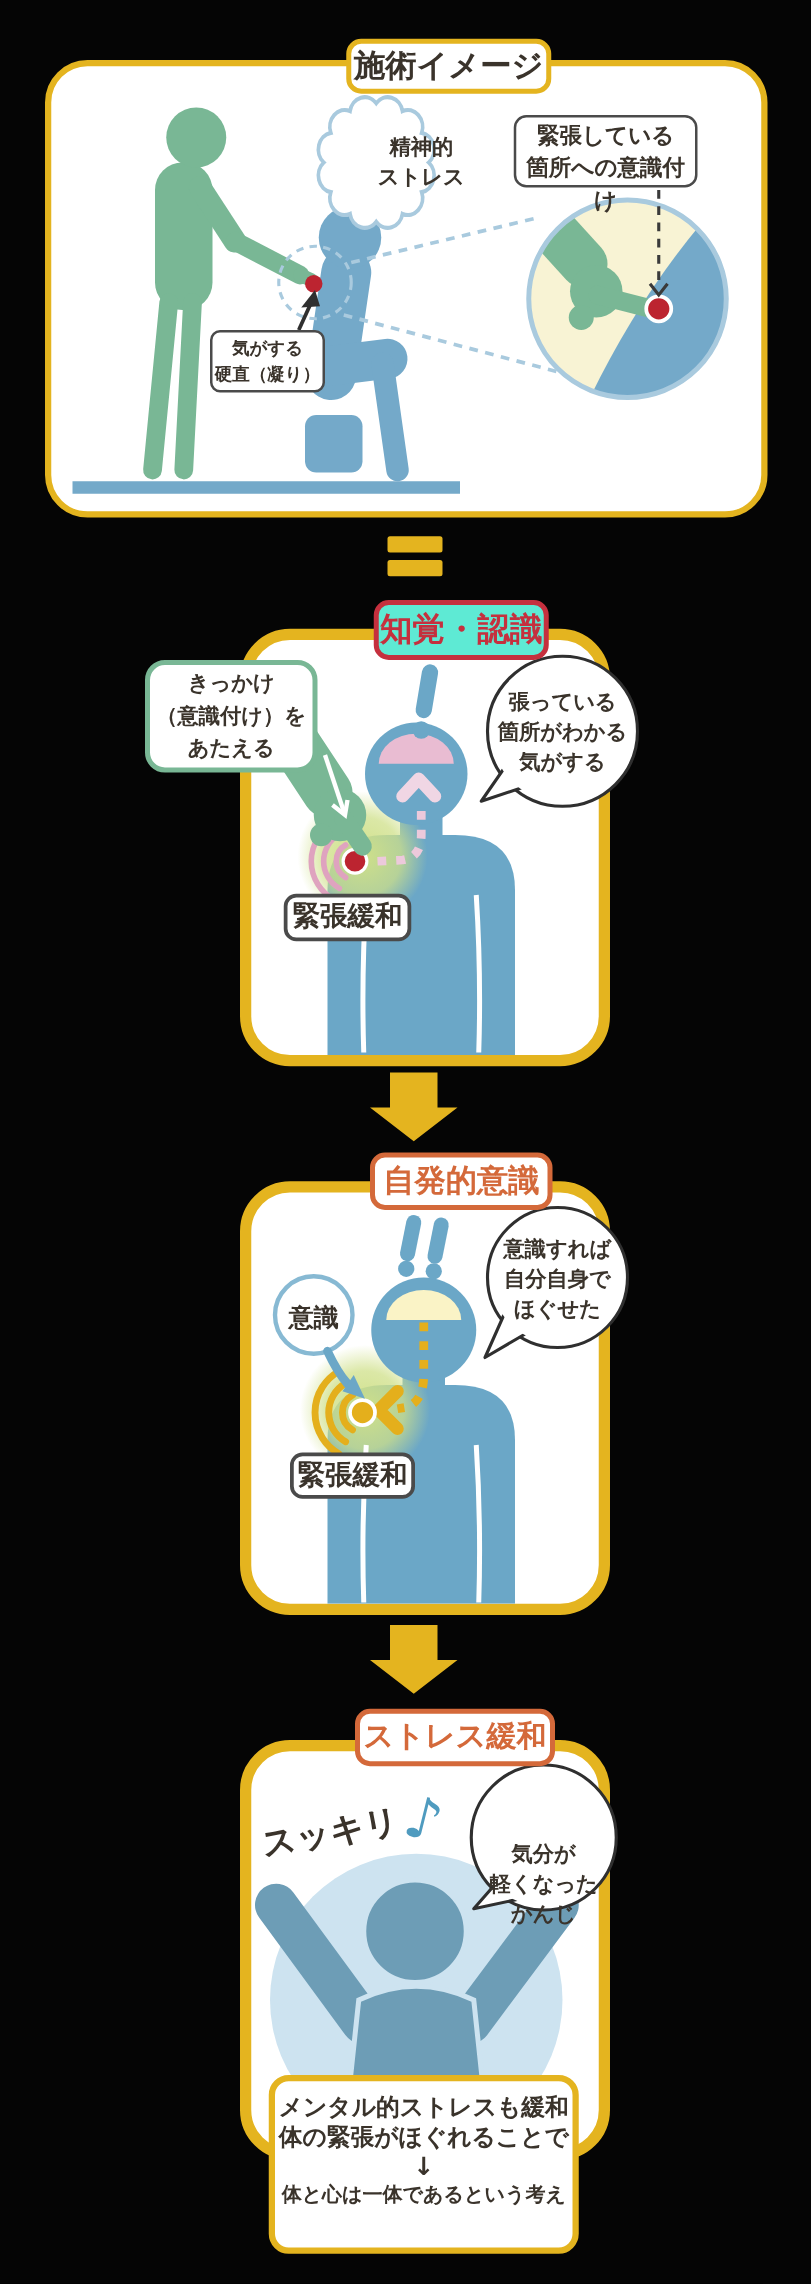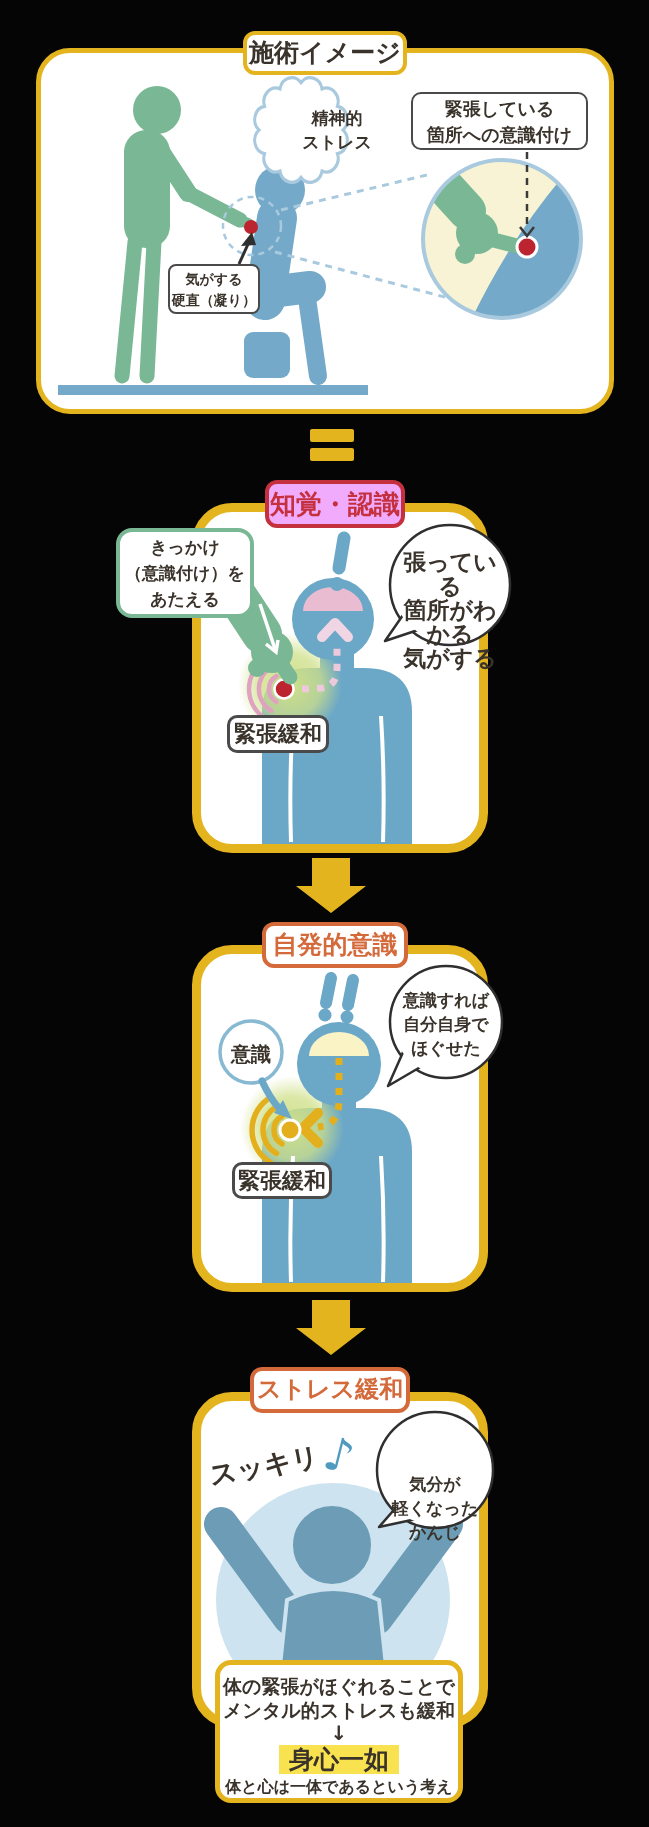--- a/index.html
+++ b/index.html
@@ -6,22 +6,22 @@
   #page{position:relative;width:649px;height:1827px;background:#050505;overflow:hidden;
         font-family:"DejaVu Sans",sans-serif;}
   .pre{white-space:pre-line;}
   
   .gbox{position:absolute;background:#fff;border:5px solid #e4b41f;border-radius:34px;box-sizing:border-box;z-index:1;}
   .gbox.thick{border-width:9px;border-radius:40px;}
   .clipwrap{position:absolute;overflow:hidden;border-radius:30px;z-index:2;}
   #overlay{position:absolute;left:0;top:0;z-index:3;pointer-events:none;}
   
   .chip{position:absolute;box-sizing:border-box;background:#fff;border:4px solid #e4b41f;border-radius:12px;
-        color:#3a332b;font-weight:bold;text-align:center;z-index:4;}
-  .chip.red{border-color:#c5303e;background:#f0abfc;color:#c5303e;}
+        color:#3a332b;font-weight:bold;text-align:center;z-index:4;margin-left:34px;}
+  .chip.red{border-color:#c5303e;background:#5eead4;color:#c5303e;}
   .chip.orange{border-color:#d4693a;background:#fff;color:#d4693a;}
   
   .note{position:absolute;box-sizing:border-box;background:#fff;border:2.5px solid #4a4a4a;border-radius:10px;
         color:#3a332b;font-weight:bold;text-align:center;z-index:4;}
   .gnote{position:absolute;box-sizing:border-box;background:#ffffff;border:4px solid #79b795;border-radius:16px;
         color:#3a332b;font-weight:bold;text-align:center;z-index:4;}
   .btxt{position:absolute;color:#3a332b;font-weight:bold;text-align:center;z-index:4;}
   #summary{position:absolute;left:215px;top:1660px;width:248px;height:143px;box-sizing:border-box;
            background:#fff;border:5px solid #e4b41f;border-radius:16px;text-align:center;z-index:4;
            color:#3a332b;font-weight:bold;padding-top:9px;}
@@ -97,21 +97,21 @@
       </g>
 
       <g transform="translate(301,130) scale(1,1.13)">
         <path d="M42,0 A12,12 0 0 1 36.4,21 A12,12 0 0 1 21,36.4 A12,12 0 0 1 0,42 A12,12 0 0 1 -21,36.4 A12,12 0 0 1 -36.4,21 A12,12 0 0 1 -42,0 A12,12 0 0 1 -36.4,-21 A12,12 0 0 1 -21,-36.4 A12,12 0 0 1 0,-42 A12,12 0 0 1 21,-36.4 A12,12 0 0 1 36.4,-21 A12,12 0 0 1 42,0 Z" fill="#fff" stroke="#a9cade" stroke-width="3"></path>
       </g>
     </svg>
   </div>
   <div class="chip" style="left:243px;top:31px;width:164px;height:44px;font-size:25px;line-height:36px;">施術イメージ</div>
   <div class="btxt pre" style="left:259px;top:106px;width:84px;font-size:17px;line-height:24px;margin-left:36px;">精神的
 ストレス</div>
-  <div class="note pre" style="left:411px;top:92px;width:177px;height:58px;font-size:18px;line-height:26px;padding-top:2px;">緊張している
+  <div class="note pre" style="left:411px;top:92px;width:147px;height:58px;font-size:18px;line-height:26px;padding-top:2px;">緊張している
 箇所への意識付け</div>
   <div class="note pre" style="left:168px;top:264px;width:92px;height:50px;font-size:14px;line-height:21px;padding-top:3px;border-radius:8px;">気がする
 硬直（凝り）</div>
 
   <div class="chip red" style="left:265px;top:480px;width:140px;height:48px;font-size:26px;line-height:40px;">知覚・認識</div>
   <div class="gbox thick" style="left:192px;top:503px;width:296px;height:350px;"></div>
   <div class="clipwrap" style="left:201px;top:512px;width:278px;height:332px;">
     <svg width="278" height="332" viewBox="201 512 278 332" xmlns="http://www.w3.org/2000/svg">
       <defs>
         <radialGradient id="glow2">
@@ -149,21 +149,21 @@
         <path d="M275,655 L290,677" stroke="#79b795" stroke-width="15" stroke-linecap="round" fill="none"></path>
         <circle cx="257" cy="668" r="9" fill="#79b795"></circle>
         <path d="M260,604 L275,649" stroke="#fff" stroke-width="3.5" fill="none"></path>
         <path d="M266,644 L276,652 L278,640" stroke="#fff" stroke-width="3.5" fill="none"></path>
       </g>
     </svg>
   </div>
   <div class="gnote pre" style="left:116px;top:528px;width:138px;height:90px;font-size:17px;line-height:26px;padding-top:2px;">きっかけ
 （意識付け）を
 あたえる</div>
-  <div class="btxt pre" style="left:392px;top:550px;width:116px;font-size:23px;line-height:24px;">張っている
+  <div class="btxt pre" style="left:392px;top:550px;width:116px;font-size:17px;line-height:24px;">張っている
 箇所がわかる
 気がする</div>
   <div class="note" style="left:227px;top:715px;width:102px;height:38px;font-size:22px;line-height:32px;border-width:3px;">緊張緩和</div>
 
   <div class="chip orange" style="left:262px;top:922px;width:146px;height:46px;font-size:25px;line-height:37px;">自発的意識</div>
   <div class="gbox thick" style="left:192px;top:945px;width:296px;height:347px;"></div>
   <div class="clipwrap" style="left:201px;top:954px;width:278px;height:329px;">
     <svg width="278" height="329" viewBox="201 954 278 329" xmlns="http://www.w3.org/2000/svg">
       <defs>
         <radialGradient id="glow3">
@@ -222,24 +222,23 @@
         <circle cx="332" cy="1545" r="41" fill="#6d9db6" stroke="#cde3f0" stroke-width="4"></circle>
       </g>
     </svg>
   </div>
   <div class="btxt" style="left:206px;top:1448px;width:116px;font-size:27px;transform:rotate(-10deg);">スッキリ</div>
   <div class="btxt" style="left:314px;top:1428px;width:50px;font-size:46px;color:#4f9bbf;transform:rotate(14deg);">♪</div>
   <div class="btxt pre" style="left:377px;top:1472px;width:116px;font-size:17px;line-height:24px;">気分が
 軽くなった
 かんじ</div>
   <div id="summary">
+    <div class="l">メンタル的ストレスも緩和</div>
     <div class="l">体の緊張がほぐれることで</div>
-    <div class="l">メンタル的ストレスも緩和</div>
     <div class="ar">↓</div>
-    <div class="hl"><span>身心一如</span></div>
     <div class="cap">体と心は一体であるという考え</div>
   </div>
 
   <svg id="overlay" width="649" height="1827" viewBox="0 0 649 1827" xmlns="http://www.w3.org/2000/svg">
     <g fill="#e4b41f">
       <rect x="310" y="429" width="44" height="13" rx="2"></rect>
       <rect x="310" y="448" width="44" height="13" rx="2"></rect>
     </g>
     <g>
       <circle cx="450" cy="585" r="60" fill="#fff" stroke="#2f2f2f" stroke-width="2.5"></circle>

